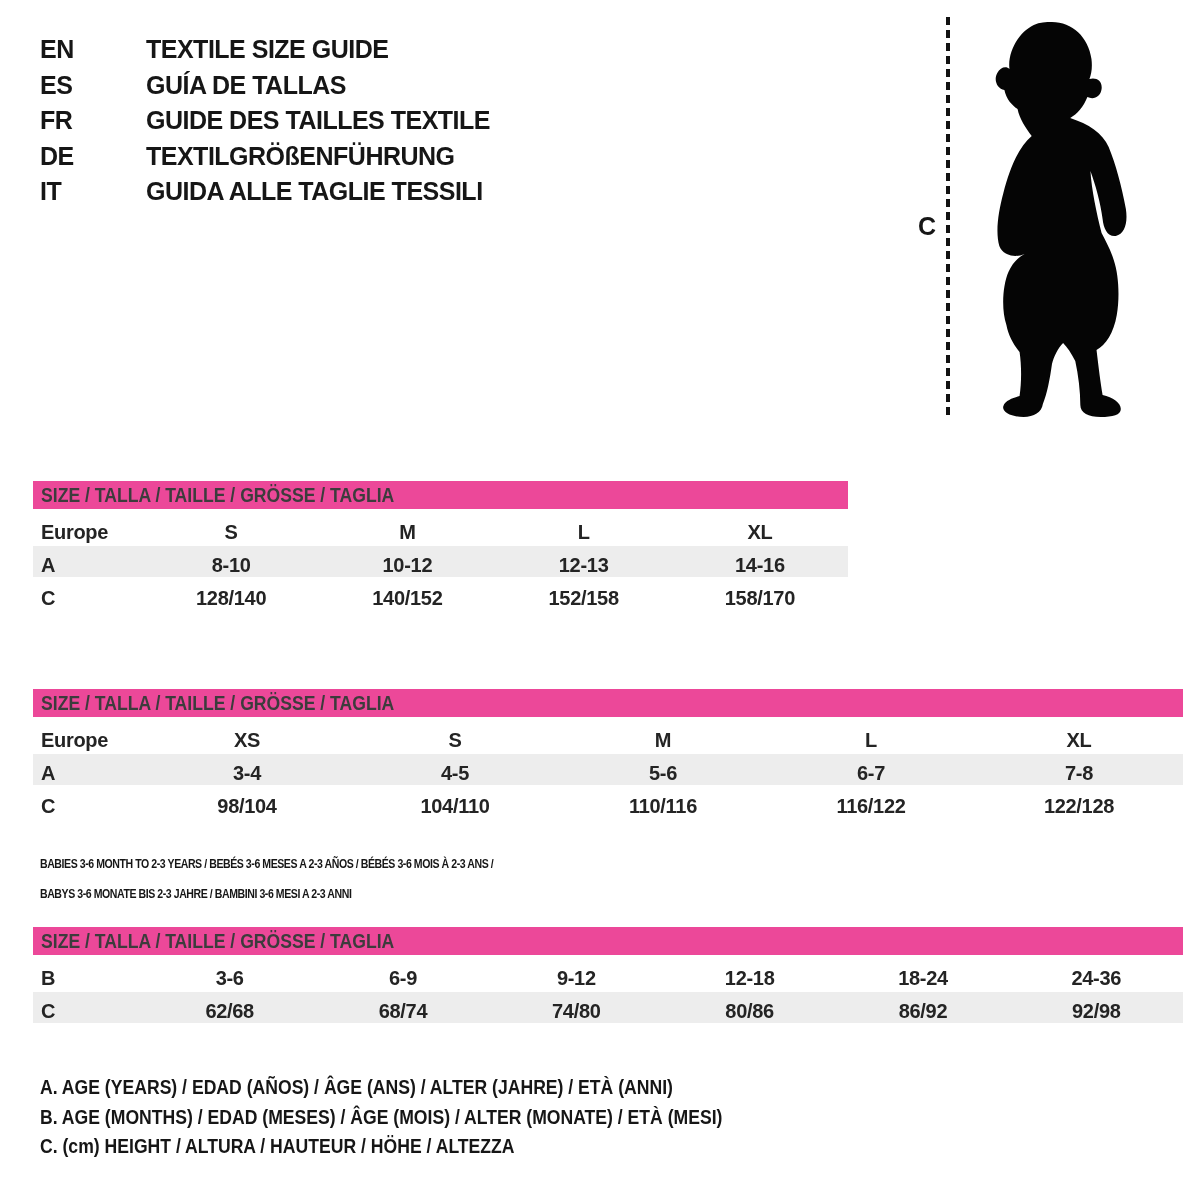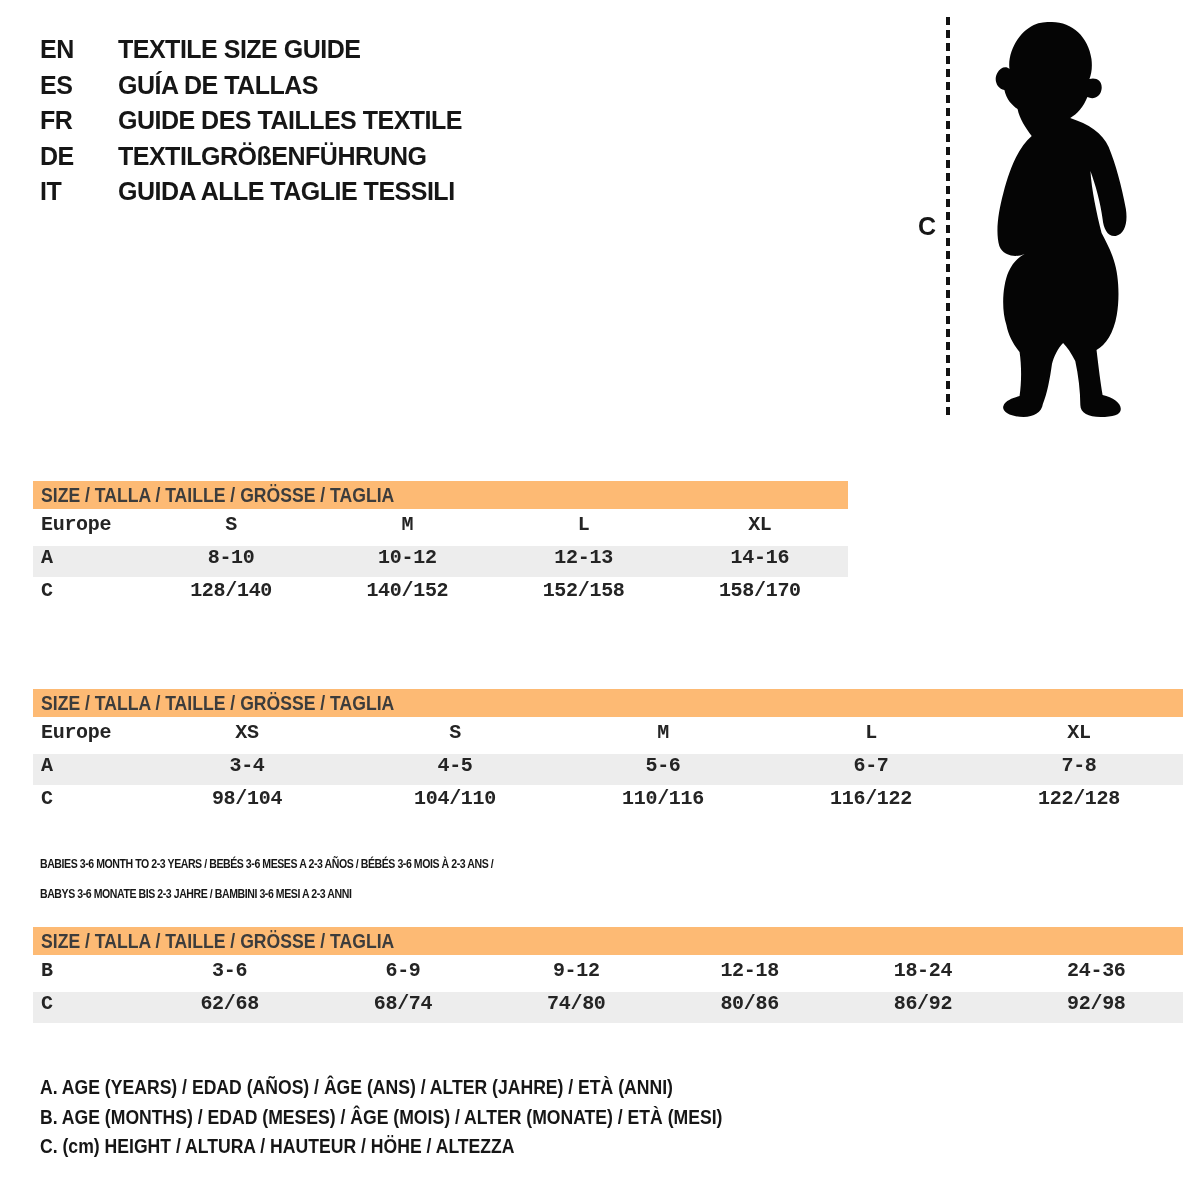--- a/index.html
+++ b/index.html
@@ -11,43 +11,43 @@
     color: #161616;
     overflow: hidden;
   }
   .page { position: relative; width: 1200px; height: 936px; background: #ffffff; }
   .abs { position: absolute; }
   .cond { display: inline-block; transform: scaleX(0.88); transform-origin: 0 50%; white-space: nowrap; }
 
   
   .lang-row { display: flex; height: 35.5px; align-items: center; font-size: 25px; letter-spacing: -0.5px; }
   .lang-code { width: 78px; flex: 0 0 78px; }
-  .lang-title { white-space: nowrap; }
+  .lang-title { white-space: nowrap; margin-left: 28px; }
 
   
   .dash-line {
     width: 4px;
     background: repeating-linear-gradient(to bottom, #121212 0px, #121212 8px, transparent 8px, transparent 13px);
   }
   .fig-label { font-size: 25px; width: 26px; text-align: center; }
 
   
   .sec-title { font-size: 22px; letter-spacing: -0.5px; white-space: nowrap; }
   .sec-title .sub { font-size: 13px; vertical-align: -4px; }
   .babies-title { line-height: 30px; }
 
   
   .thead {
-    height: 28px; background: #fdba74; color: #3c3c3c;
+    height: 28px; background: #ec4899; color: #3c3c3c;
     font-size: 20px; padding-left: 8px;
     display: flex; align-items: center; margin-bottom: 4px;
   }
   .trow {
     display: flex; height: 31px; margin-bottom: 2px;
-    align-items: flex-start; font-size: 20px; color: #242424; letter-spacing: -0.3px; font-family: Liberation Mono, monospace;
+    align-items: flex-end; font-size: 20px; color: #242424; letter-spacing: -0.3px;
   }
   .trow.shade { background: #ededed; }
   .c0 { flex: 0 0 110px; width: 110px; padding-left: 8px; }
   .c  { flex: 1; text-align: center; }
 
   
   .legend-line { font-size: 20px; height: 29.5px; display: flex; align-items: center; white-space: nowrap; }
 </style>
 </head>
 <body>

